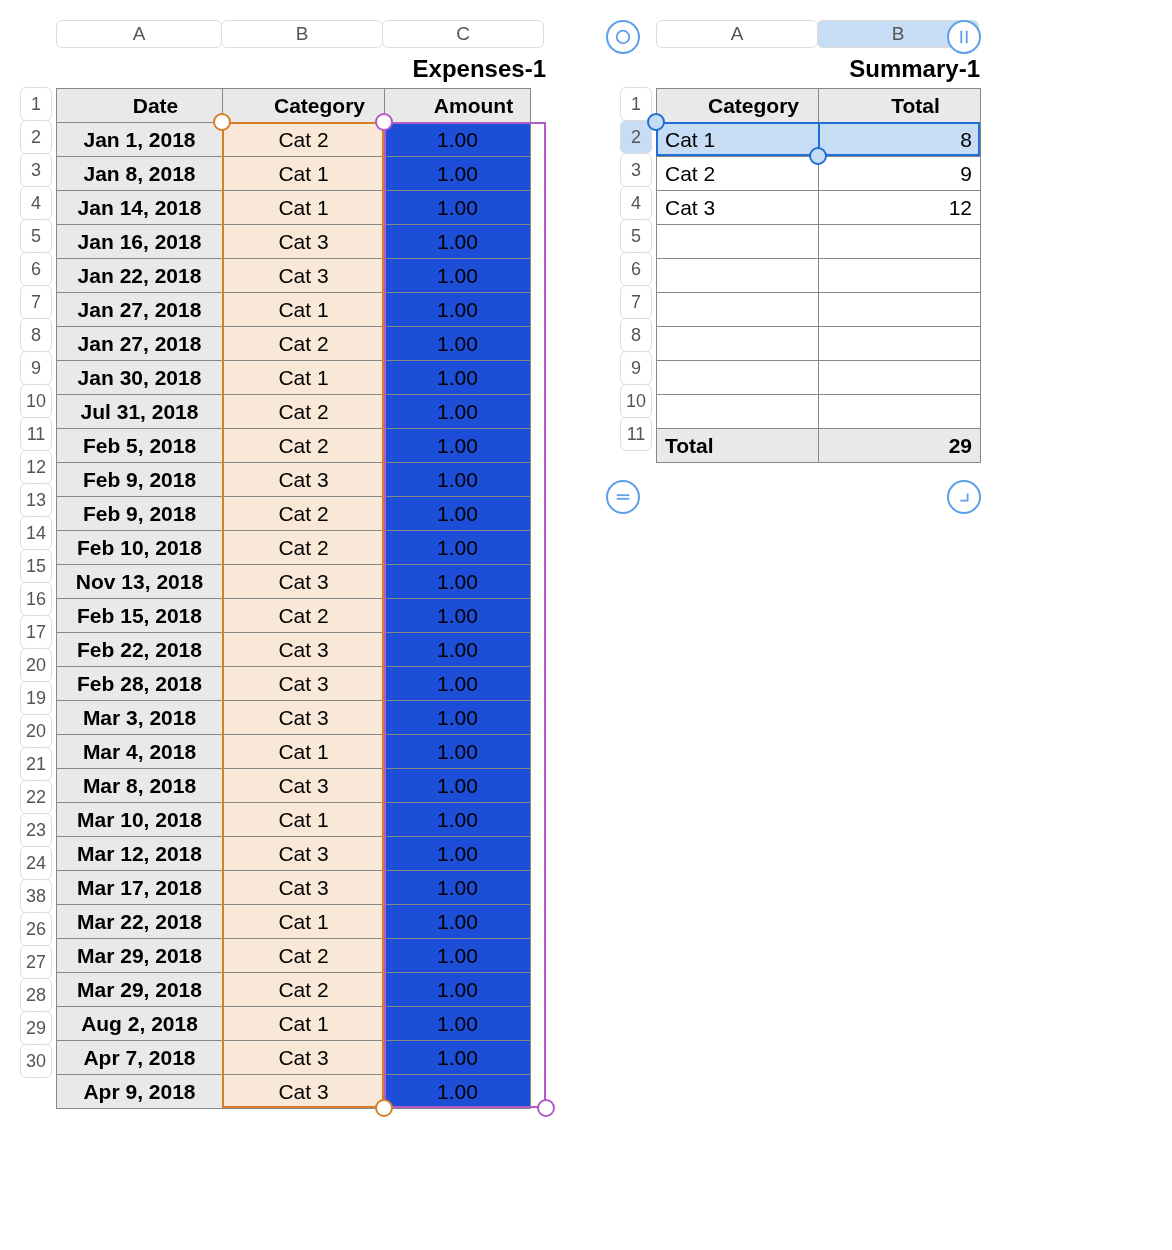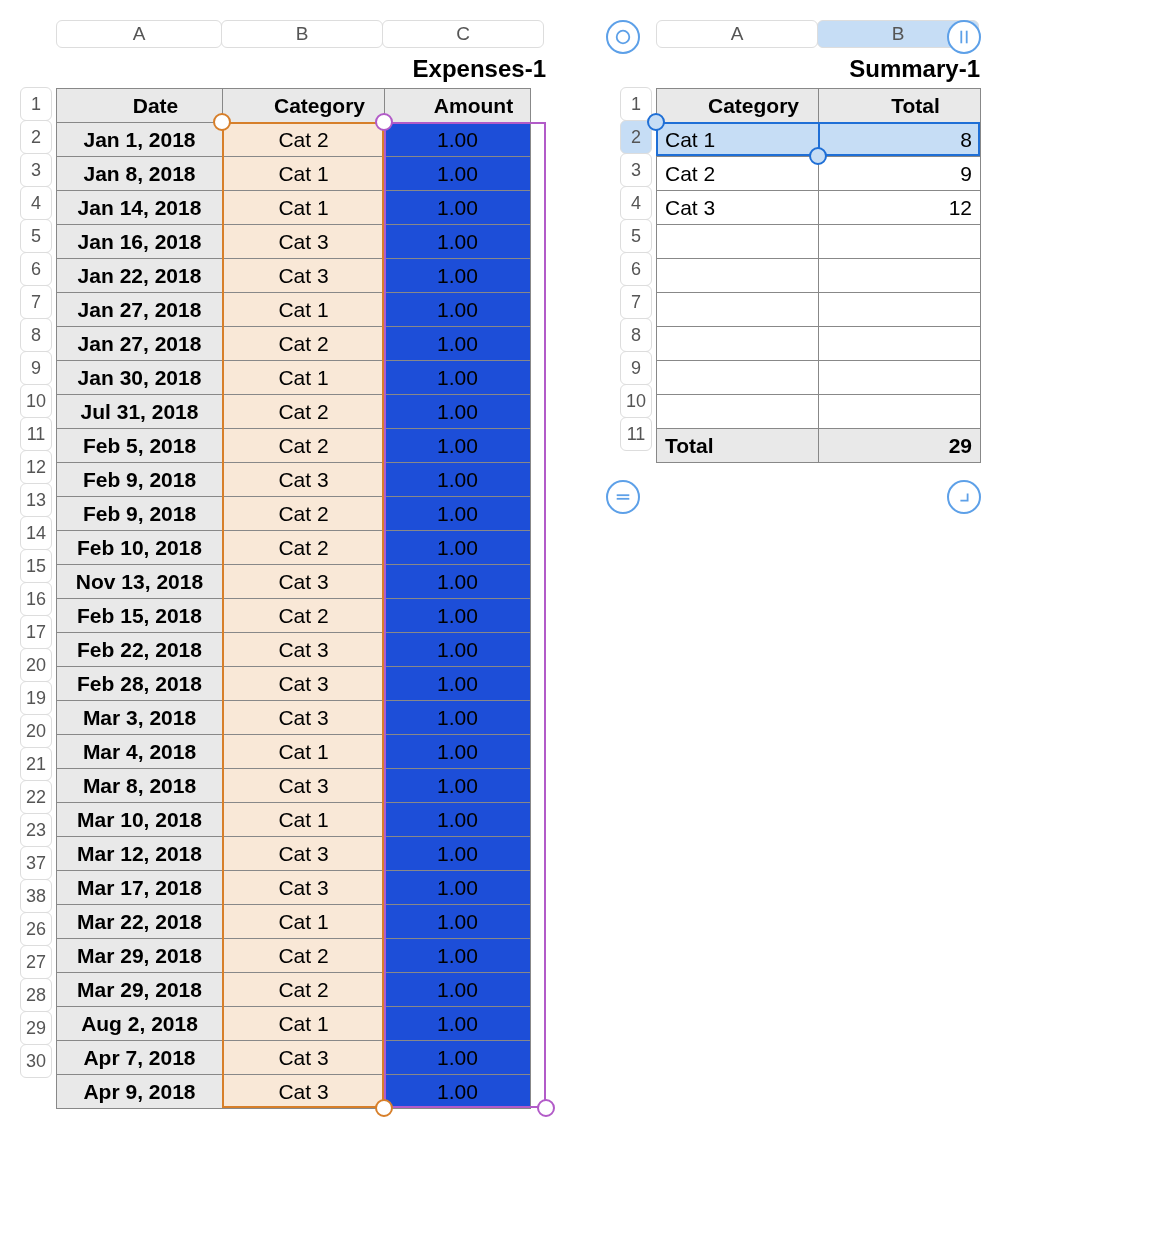--- a/index.html
+++ b/index.html
@@ -146,21 +146,21 @@
           <div class="row-header">14</div>
           <div class="row-header">15</div>
           <div class="row-header">16</div>
           <div class="row-header">17</div>
           <div class="row-header">20</div>
           <div class="row-header">19</div>
           <div class="row-header">20</div>
           <div class="row-header">21</div>
           <div class="row-header">22</div>
           <div class="row-header">23</div>
-          <div class="row-header">37</div>
+          <div class="row-header">24</div>
           <div class="row-header">38</div>
           <div class="row-header">26</div>
           <div class="row-header">27</div>
           <div class="row-header">28</div>
           <div class="row-header">29</div>
           <div class="row-header">30</div>
         </div>
       <div style="position:relative">
         <div class="title-cell" style="width:490px">Expenses-1</div>
         <table class="data-grid" id="exp-grid">

